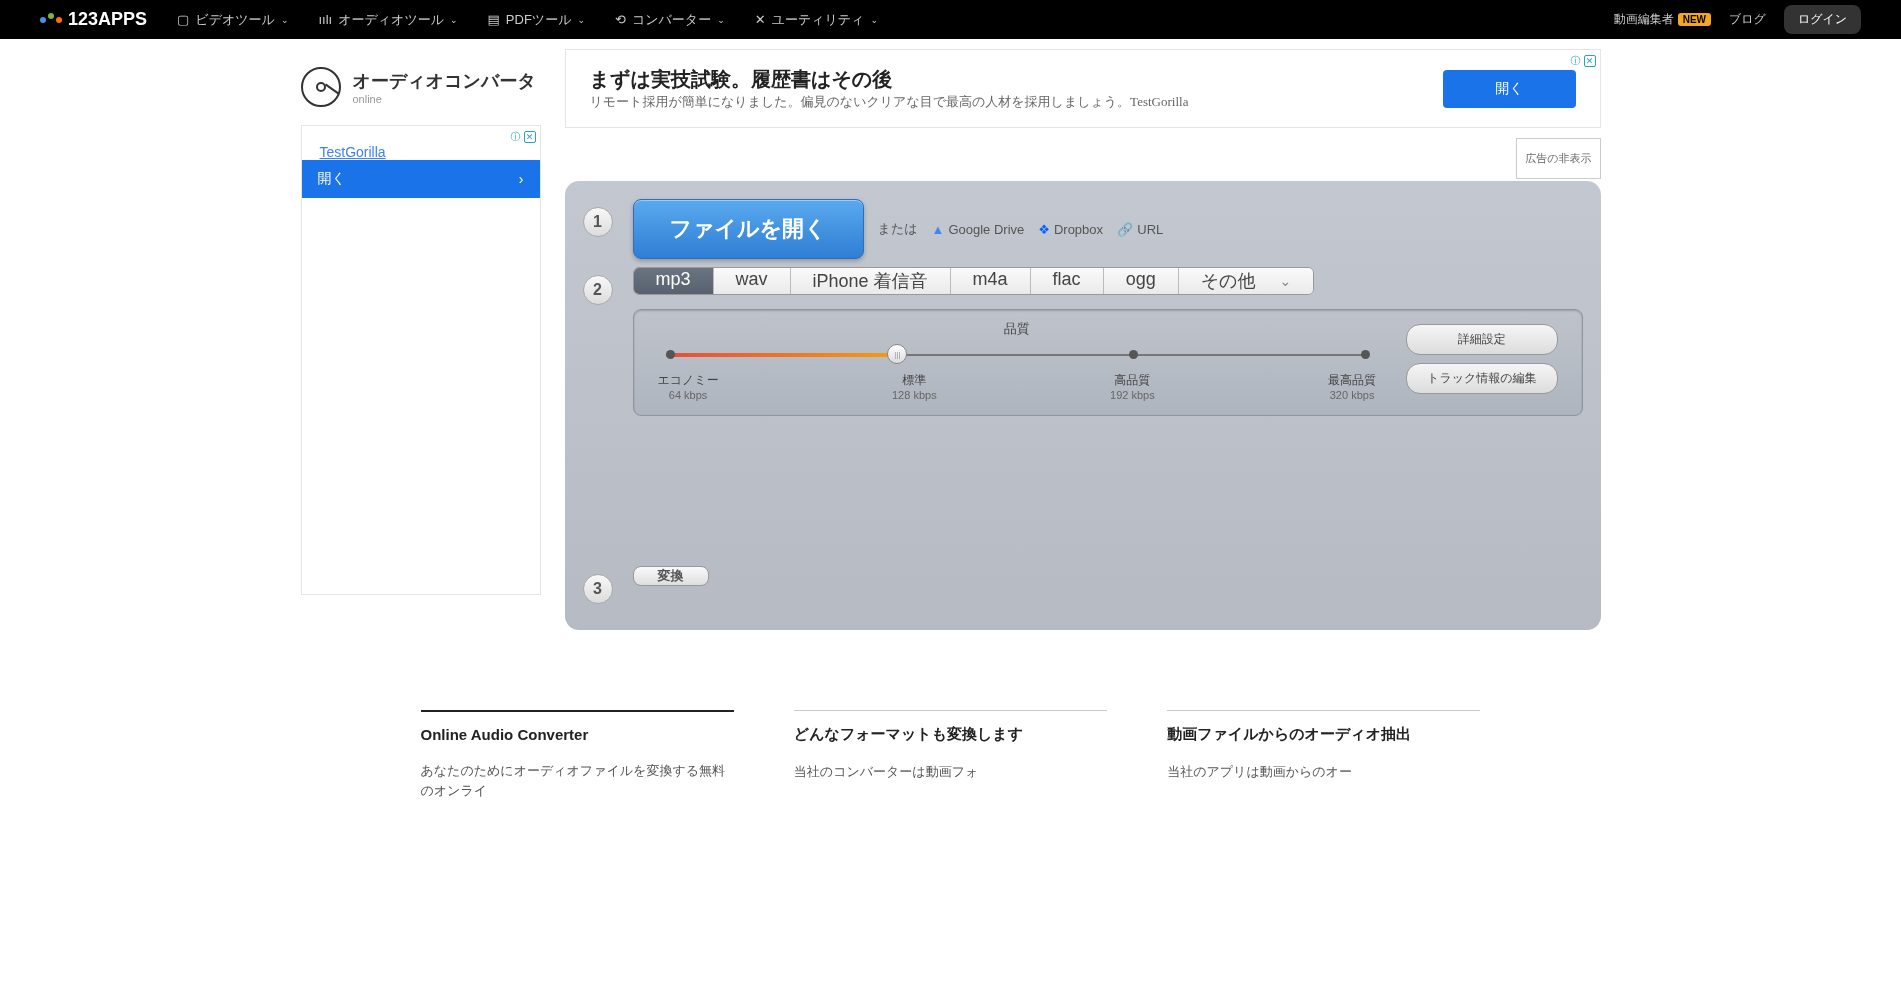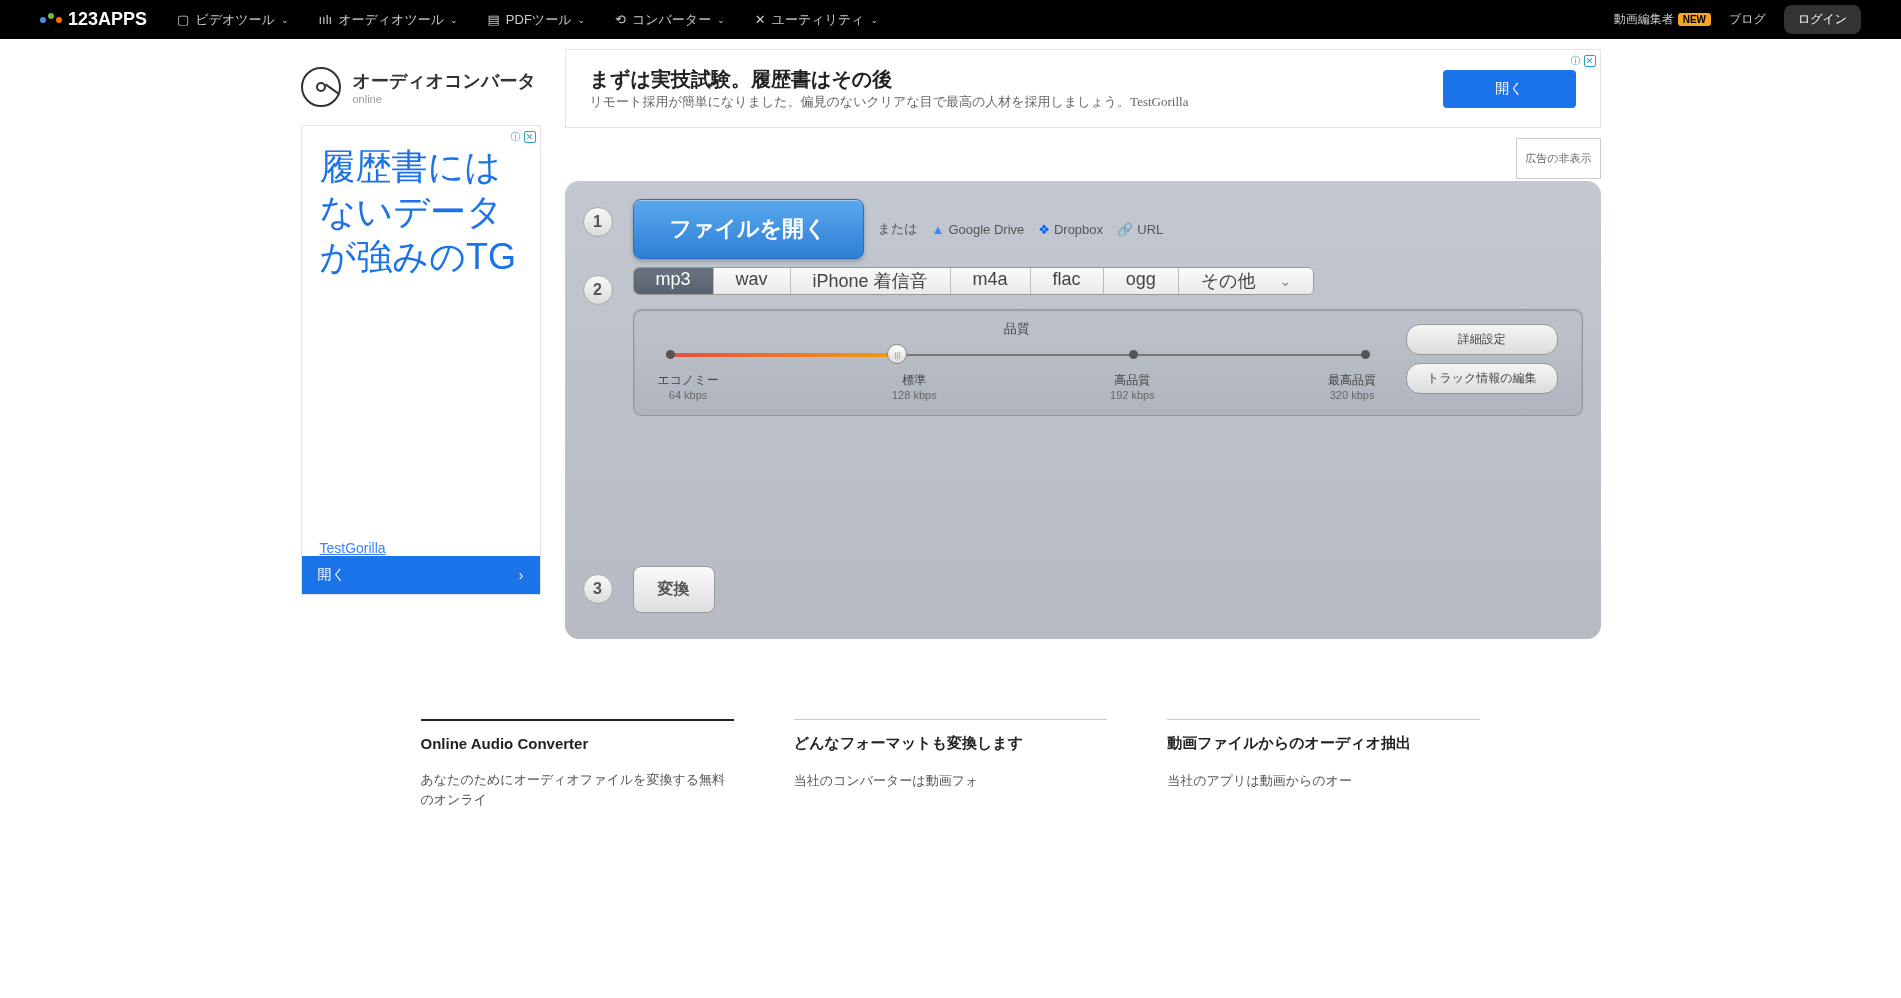--- a/index.html
+++ b/index.html
@@ -83,21 +83,21 @@
 .quality-dot { position: absolute; width: 9px; height: 9px; top: 0; background: #555; border-radius: 50%; }
 .quality-handle { position: absolute; width: 20px; height: 20px; top: -6px; left: 33%; margin-left: -10px; background: linear-gradient(#fff,#dcdcdc); border: 1px solid #888; border-radius: 50%; display: flex; align-items: center; justify-content: center; font-size: 8px; color: #999; cursor: pointer; }
 .quality-steps { display: flex; justify-content: space-between; margin-top: 12px; }
 .quality-step { text-align: center; font-size: 12px; color: #444; }
 .quality-step span { display: block; font-size: 11px; color: #666; }
 .quality-right { display: flex; flex-direction: column; gap: 8px; padding-top: 4px; }
 .pill-btn { background: linear-gradient(#f5f5f5,#dcdcdc); border: 1px solid #999; border-radius: 14px; padding: 6px 20px; font-size: 12px; color: #444; cursor: pointer; min-width: 130px; }
 
 
 .step3 { margin-top: 150px; }
-.convert-btn { background: linear-gradient(#fafafa,#dedede); border: 1px solid #999; border-radius: 8px; padding: 12px 24px; font-size: 16px; font-weight: bold; color: #555; cursor: pointer; }
+.convert-btn { background: linear-gradient(#fafafa,#dedede); border: 1px solid #999; border-radius: 8px; padding: 0 24px; font-size: 13px; font-weight: bold; color: #555; cursor: pointer; }
 
 
 .info-section { max-width: 1100px; margin: 80px auto 0; display: flex; gap: 60px; padding: 0 20px 40px; }
 .info-col { flex: 1; border-top: 1px solid #ccc; padding-top: 14px; }
 .info-col.first { border-top: 2px solid #222; }
 .info-title { font-size: 15px; font-weight: bold; color: #222; margin-bottom: 18px; }
 .info-text { font-size: 13px; color: #555; line-height: 1.5; }
 </style>
 </head>
 <body>
@@ -160,21 +160,20 @@
         <div class="brand-sub">online</div>
       </div>
     </div>
 
     <div class="ad-side">
       <div class="ad-marker">
         <span>ⓘ</span>
         <span class="ad-close">✕</span>
       </div>
       <div class="ad-side-bg"></div>
-      <div class="ad-side-text">履歴書にはないデータが強みのTG</div>
       <div class="ad-side-brand">TestGorilla</div>
       <div class="ad-side-btn">
         <span>開く</span>
         <span>›</span>
       </div>
     </div>
   </div>
 
   <div class="right-col">
 

